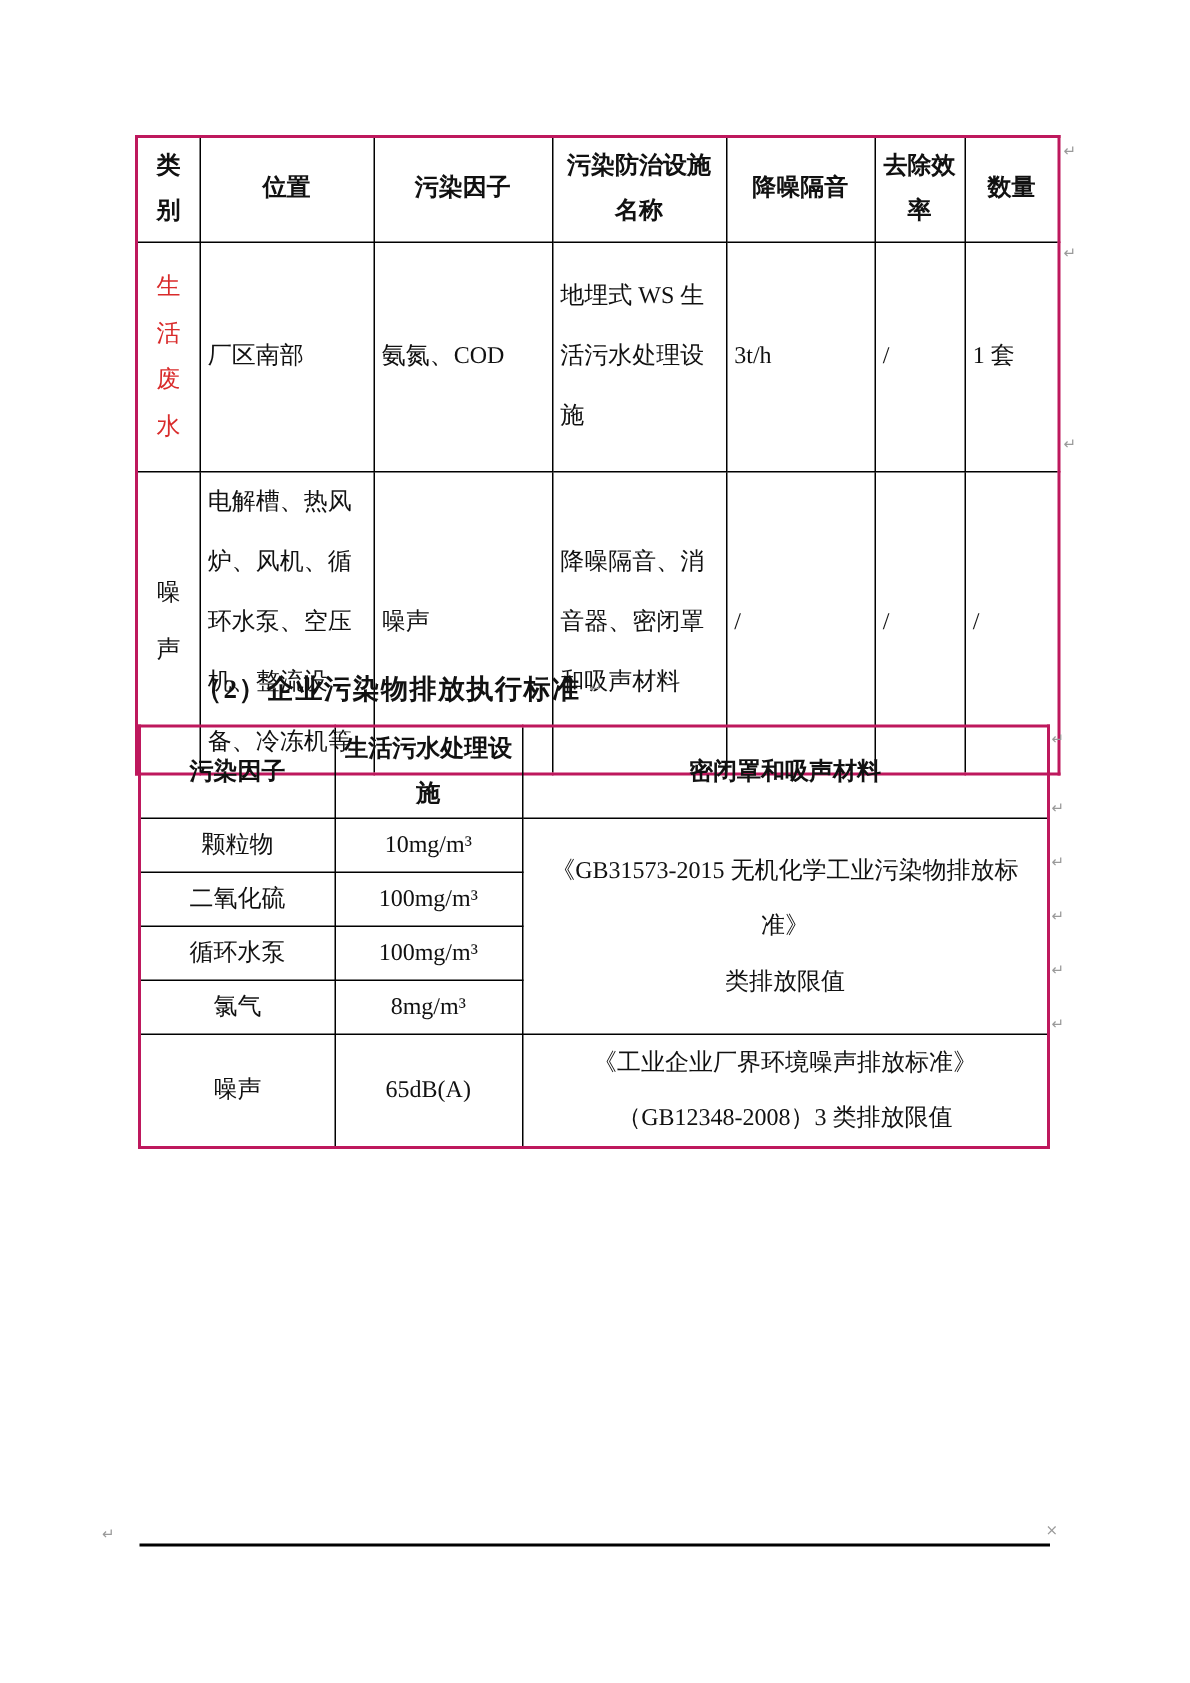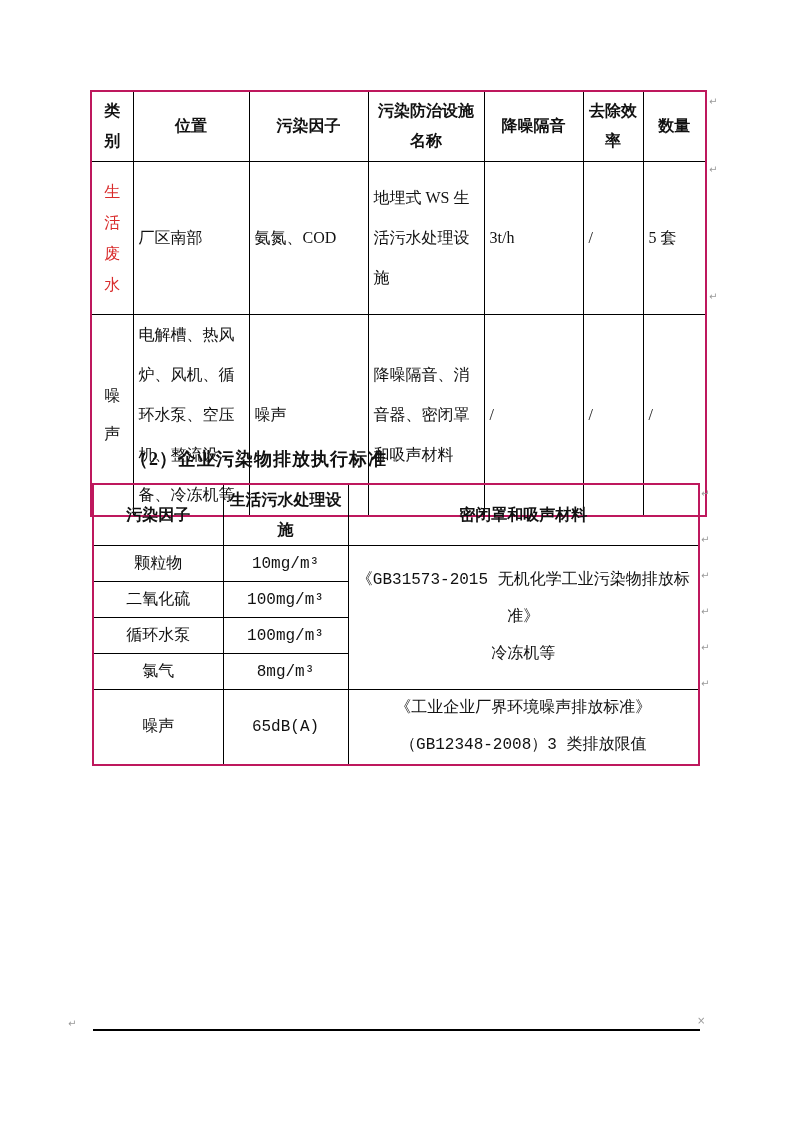--- a/index.html
+++ b/index.html
@@ -33,21 +33,21 @@
   .wrap{word-break:break-all;text-align:justify;}
   .lh-fac1{line-height:40px;}   
   .lh-loc2{line-height:30px;}   
   .lh-fac2{line-height:38px;}   
   .hdr2 span{display:block;word-break:break-all;text-align:center;margin:0 auto;}
   .hdr-w{width:96px;}  
   .hdr-n{width:48px;}  
 
   
   #t2{left:92px;top:483px;width:606px;}
-  #t2 td{text-align:center;line-height:34px;font-family:Liberation Mono, monospace;}
+  #t2 td{text-align:center;line-height:34px;}
   #t2 .std{line-height:37px;word-break:break-all;}
 
   
   #subtitle{left:130px;top:447px;font-size:18px;font-weight:bold;letter-spacing:1px;}
 
   
   .pmark{
     position:absolute;color:#9a9a9a;font-size:10px;line-height:10px;
     font-family:"DejaVu Sans",sans-serif;
   }
@@ -85,21 +85,21 @@
   </tr>
   <tr style="height:128px">
     <td class="vert cat-red">
           <span>生活废水</span>
         </td>
     <td>厂区南部</td>
     <td>氨氮、COD</td>
     <td class="wrap lh-fac1">地埋式 WS 生活污水处理设施</td>
     <td>3t/h</td>
     <td>/</td>
-    <td>5 套</td>
+    <td>1 套</td>
   </tr>
   <tr style="height:154px">
     <td class="vert cat-blk">
           <span>噪声</span>
         </td>
     <td class="wrap lh-loc2">电解槽、热风炉、风机、循环水泵、空压机、整流设备、冷冻机等</td>
     <td>噪声</td>
     <td class="wrap lh-fac2">降噪隔音、消音器、密闭罩和吸声材料</td>
     <td>/</td>
     <td>/</td>
@@ -120,21 +120,21 @@
       <tr style="height:47px">
     <th>污染因子</th>
     <th>生活污水处理设施</th>
     <th>密闭罩和吸声材料</th>
   </tr>
   <tr style="height:36px">
     <td>颗粒物</td>
     <td>10mg/m³</td>
     <td rowspan="4" class="std">
       <div>《GB31573-2015 无机化学工业污染物排放标准》</div>
-      <div>冷冻机等</div>
+      <div>类排放限值</div>
     </td>
   </tr>
   <tr style="height:36px">
     <td>二氧化硫</td>
     <td>100mg/m³</td>
   </tr>
   <tr style="height:36px">
     <td>循环水泵</td>
     <td>100mg/m³</td>
   </tr>

